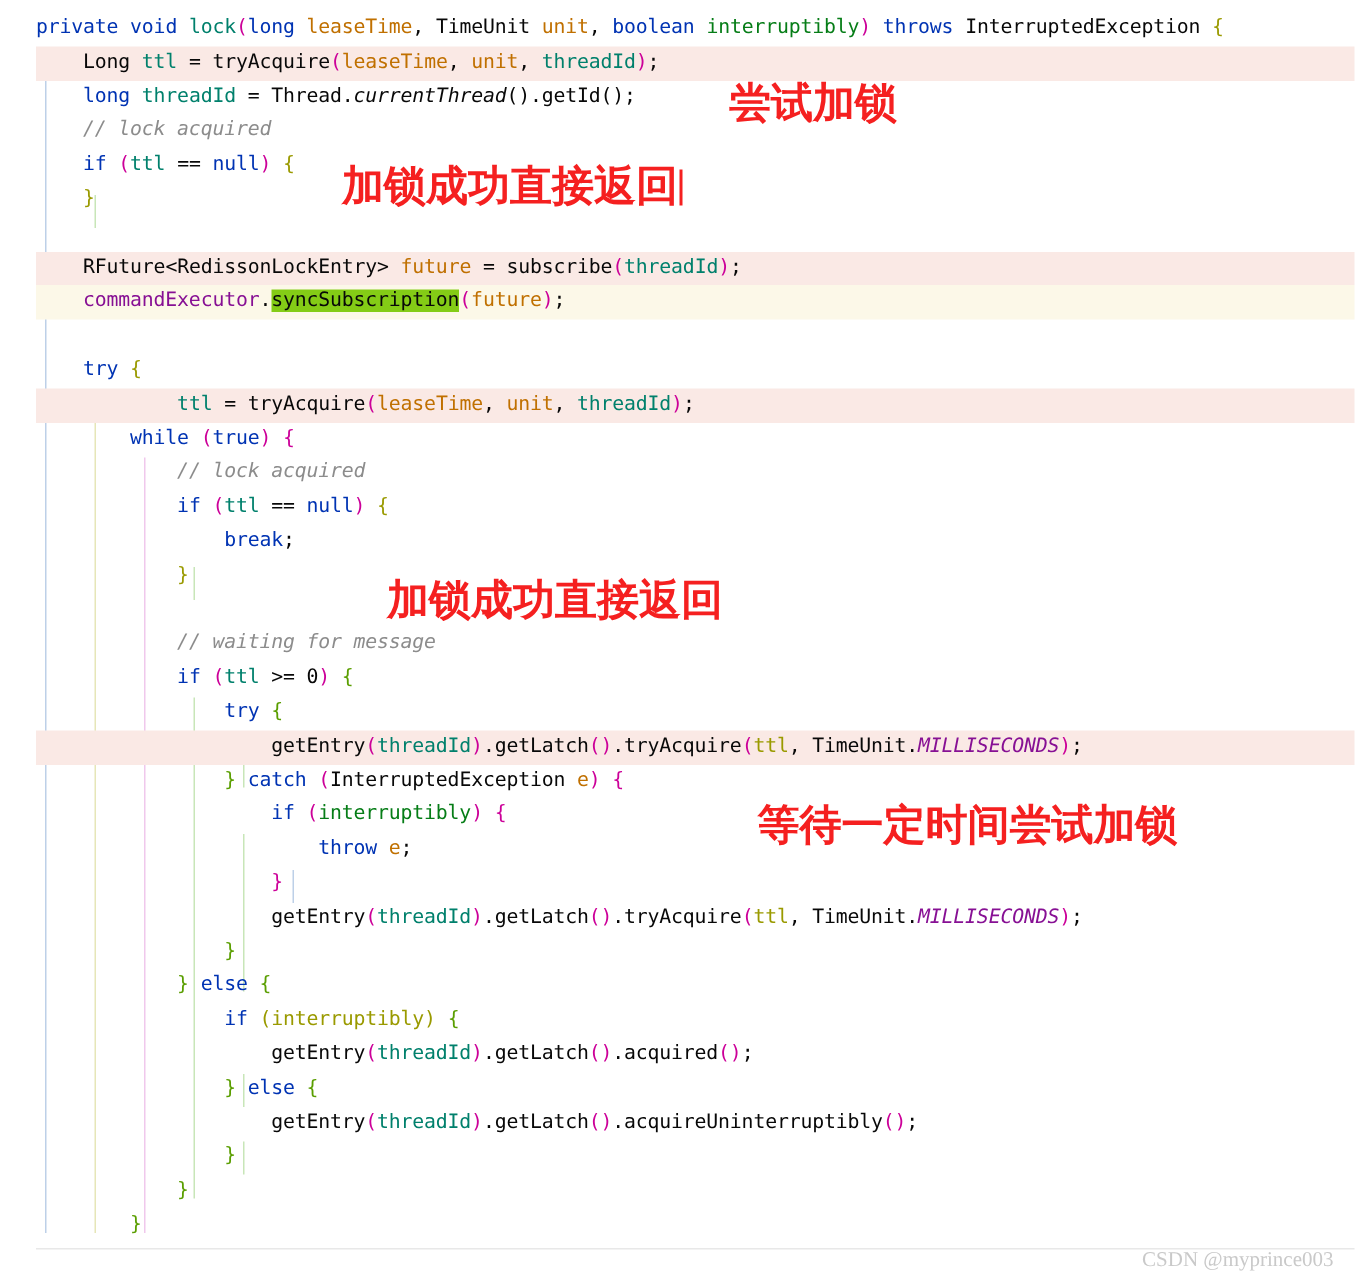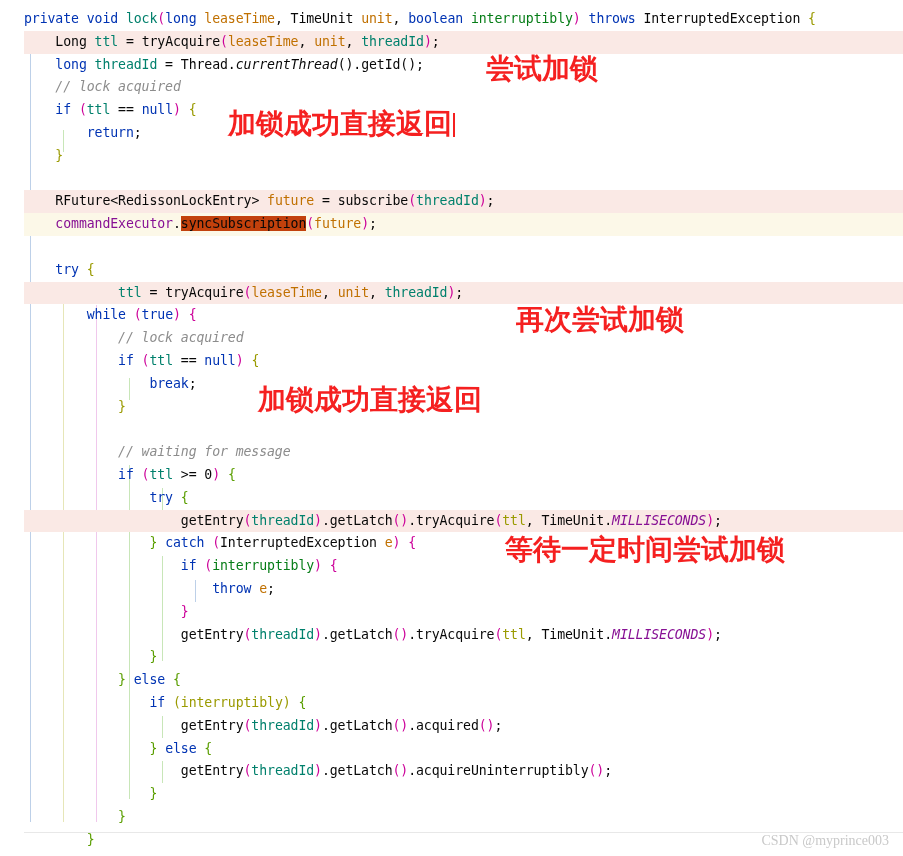--- a/index.html
+++ b/index.html
@@ -70,21 +70,21 @@
   .loc  { color: #00806c; }           
   .cmt  { color: #8c8c8c; font-style: italic; }  
   .ital { font-style: italic; }
   .fld  { color: #871094; }           
   .stat { color: #871094; font-style: italic; }  
   .brG  { color: #5a9e00; }           
   .brM  { color: #cc0099; }           
   .brY  { color: #9a9a00; }           
   .olv  { color: #9a9a00; }           
   .grn  { color: #067d17; }           
-  .sel  { background: #c2410c; }      
+  .sel  { background: #84cc16; }      
   .ora  { color: #c07000; }
 
   
   .anno {
     position: absolute;
     color: #f52020;
     font-family: "DejaVu Sans", "Liberation Sans", sans-serif;
     font-weight: bold;
     font-size: 28px;
     line-height: 24px;
@@ -146,21 +146,20 @@
     <div class="line"><span class="txt"><span class="kw">private</span> <span class="kw">void</span> <span class="mdec">lock</span><span class="brM">(</span><span class="kw">long</span> <span class="par">leaseTime</span>, <span class="typ">TimeUnit</span> <span class="par">unit</span>, <span class="kw">boolean</span> <span class="grn">interruptibly</span><span class="brM">)</span> <span class="kw">throws</span> <span class="typ">InterruptedException</span> <span class="brY">{</span></span></div>
 
     <div class="line hl-pink"><span class="txt">    <span class="typ">Long</span> <span class="loc">ttl</span> = <span class="typ">tryAcquire</span><span class="brM">(</span><span class="par">leaseTime</span>, <span class="par">unit</span>, <span class="loc">threadId</span><span class="brM">)</span>;</span></div>
 
     <div class="line"><span class="txt">    <span class="kw">long</span> <span class="loc">threadId</span> = <span class="typ">Thread</span>.<span class="ital">currentThread</span>().<span class="typ">getId</span>();</span></div>
 
     <div class="line"><span class="txt">    <span class="cmt">// lock acquired</span></span></div>
 
     <div class="line"><span class="txt">    <span class="kw">if</span> <span class="brM">(</span><span class="loc">ttl</span> == <span class="kw">null</span><span class="brM">)</span> <span class="brY">{</span></span></div>
 
-    <div class="line"><span class="txt">        <span class="kw">return</span>;</span></div>
 
     <div class="line"><span class="txt">    <span class="brY">}</span></span></div>
 
     <div class="line"><span class="txt"> </span></div>
 
     <div class="line hl-pink"><span class="txt">    <span class="typ">RFuture</span>&lt;<span class="typ">RedissonLockEntry</span>&gt; <span class="ora">future</span> = <span class="typ">subscribe</span><span class="brM">(</span><span class="loc">threadId</span><span class="brM">)</span>;</span></div>
 
     <div class="line hl-cream"><span class="txt">    <span class="fld">commandExecutor</span>.<span class="sel">syncSubscription</span><span class="brM">(</span><span class="ora">future</span><span class="brM">)</span>;</span></div>
 
     <div class="line"><span class="txt"> </span></div>
@@ -216,21 +215,20 @@
     <div class="line"><span class="txt">            <span class="brG">}</span></span></div>
 
     <div class="line"><span class="txt">        <span class="brG">}</span></span></div>
 
   </div>
 
   <div class="anno" style="left:486px; top:57px;"><span>尝试加锁</span></div>
 
   <div class="anno" style="left:228px; top:112px;"><span>加锁成功直接返回</span><span class="caret"></span></div>
 
-  <div class="anno" style="left:516px; top:308px;"><span>再次尝试加锁</span></div>
 
   <div class="anno" style="left:258px; top:388px;"><span>加锁成功直接返回</span></div>
 
   <div class="anno" style="left:505px; top:538px;"><span>等待一定时间尝试加锁</span></div>
 
   <div class="bottom-rule"></div>
   <div class="watermark">CSDN @myprince003</div>
 
 </div>
 

